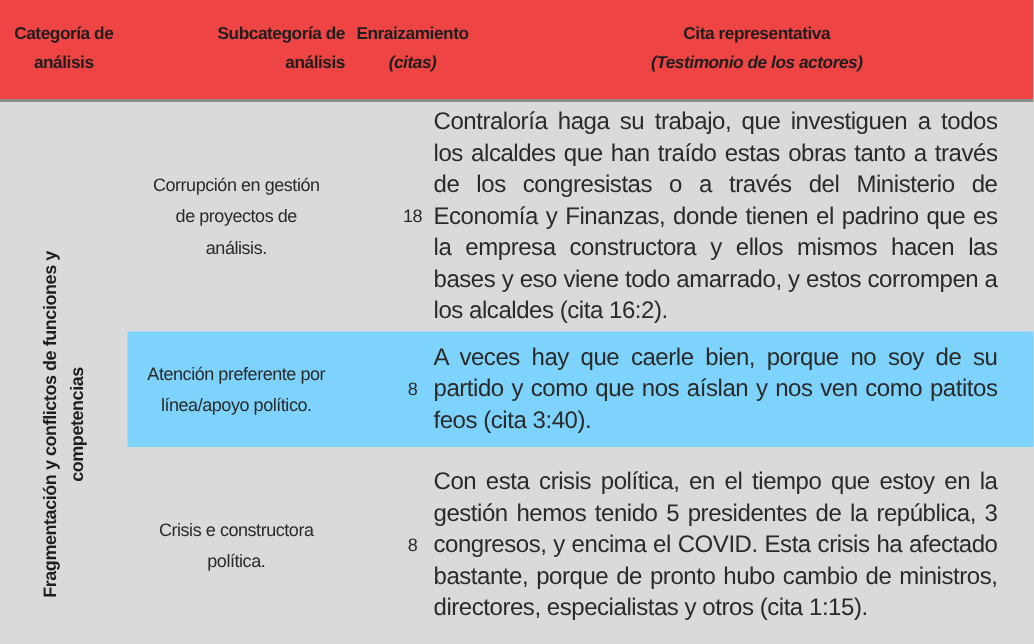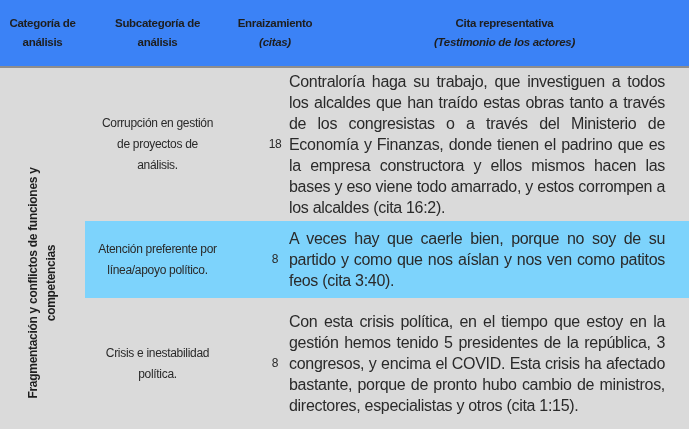--- a/index.html
+++ b/index.html
@@ -5,21 +5,21 @@
   html, body { margin: 0; padding: 0; }
   body {
     width: 689px; height: 429px; overflow: hidden;
     background: #dadada;
     font-family: "Liberation Sans", sans-serif;
     color: #222;
   }
   .table { position: relative; width: 689px; height: 429px; }
   .header {
     position: absolute; left: 0; top: 0; width: 689px; height: 68px;
-    background: #3b82f6;
+    background: #ef4444;
     border-bottom: 2px solid #8e8d8d;
     box-sizing: border-box;
   }
   .hcell {
     position: absolute; top: 0; height: 66px;
     display: flex; flex-direction: column; justify-content: center; align-items: center;
     font-size: 11.5px; font-weight: bold; line-height: 19px; text-align: center;
     color: #1e1e1e; letter-spacing: -0.3px;
   }
   .hcell .it { font-style: italic; }
@@ -49,21 +49,21 @@
 </style>
 </head>
 <body>
 
 <div class="table">
   <div class="header">
     <div class="hcell" style="left:0;width:85px;">
       <span>Categoría de</span>
       <span>análisis</span>
     </div>
-    <div class="hcell" style="left:85px;width:145px;">
+    <div class="hcell" style="left:85px;width:145px;align-items:flex-end;">
       <span>Subcategoría de</span>
       <span>análisis</span>
     </div>
     <div class="hcell" style="left:320px;width:369px;">
       <span>Cita representativa</span>
       <span class="it">(Testimonio de los actores)</span>
     </div>
     <div class="hcell" style="left:230px;width:90px;">
       <span>Enraizamiento</span>
       <span class="it">(citas)</span>
@@ -91,20 +91,20 @@
       <span style="display:block;width:135px;">Atención preferente por línea/apoyo político.</span>
     </div>
     <div class="cell" style="left:145px;width:90px;">8</div>
     <div class="cell quote">
       <span>A veces hay que caerle bien, porque no soy de su partido y como que nos aíslan y nos ven como patitos feos (cita 3:40).</span>
     </div>
   </div>
 
   <div class="row" style="top:298px;height:131px;">
     <div class="cell" style="left:0;width:145px;">
-      <span style="display:block;width:125px;">Crisis e inestabilidad política.</span>
+      <span style="display:block;width:125px;">Crisis e constructora política.</span>
     </div>
     <div class="cell" style="left:145px;width:90px;">8</div>
     <div class="cell quote">
       <span>Con esta crisis política, en el tiempo que estoy en la gestión hemos tenido 5 presidentes de la república, 3 congresos, y encima el COVID. Esta crisis ha afectado bastante, porque de pronto hubo cambio de ministros, directores, especialistas y otros (cita 1:15).</span>
     </div>
   </div>
 </div>
 
 </body></html>

